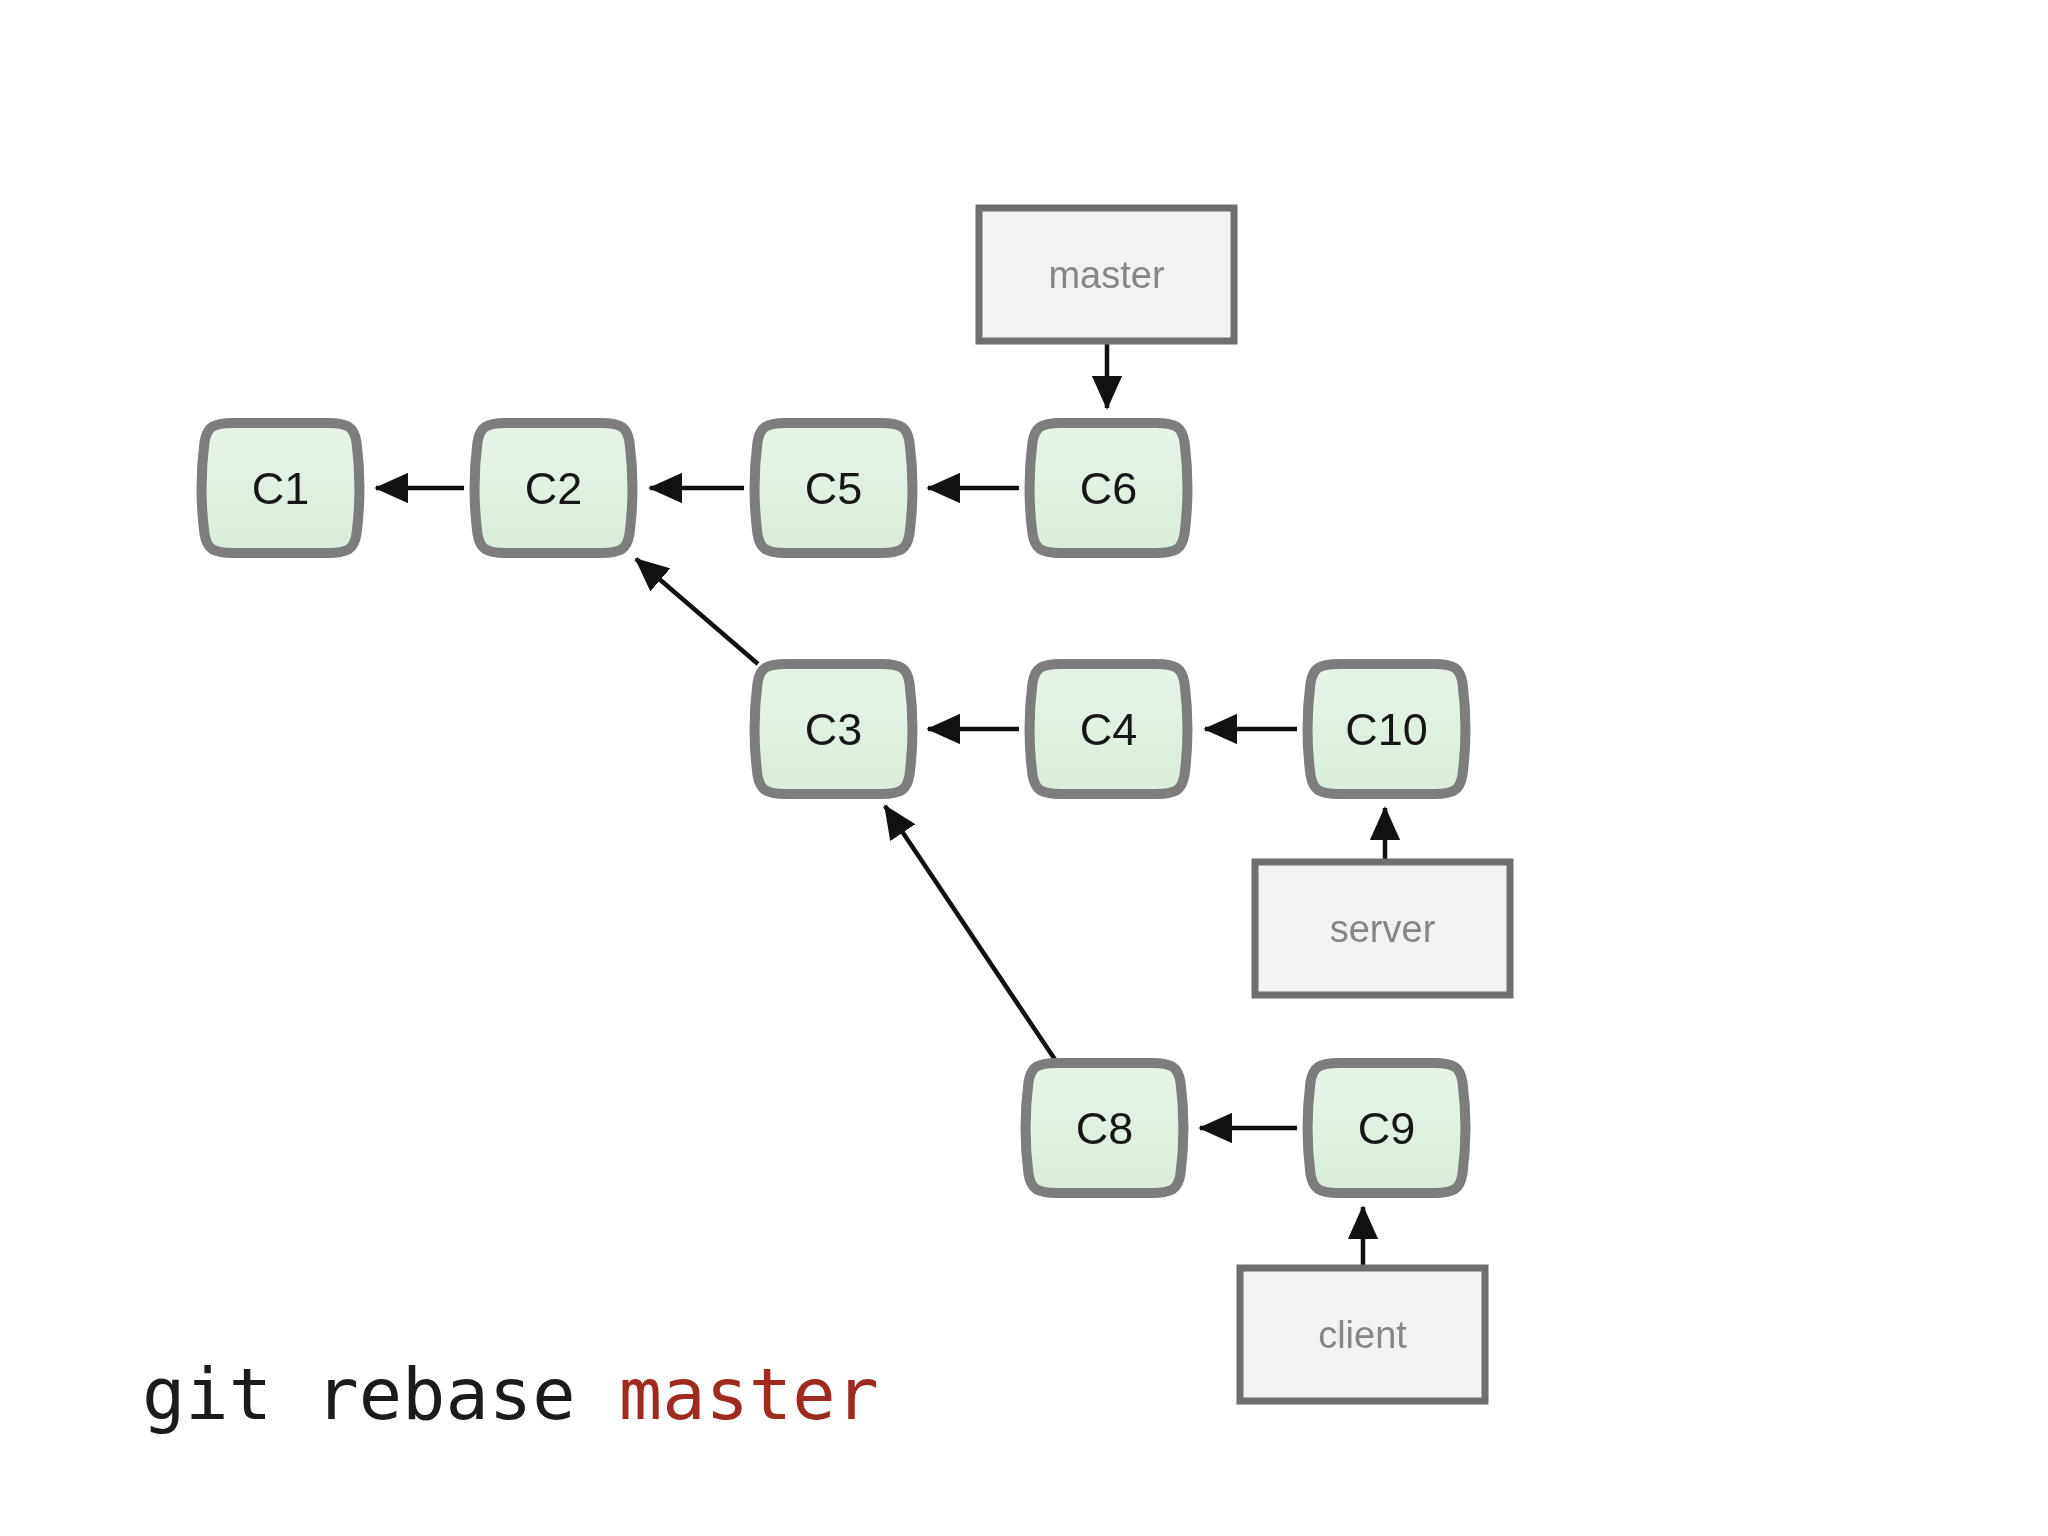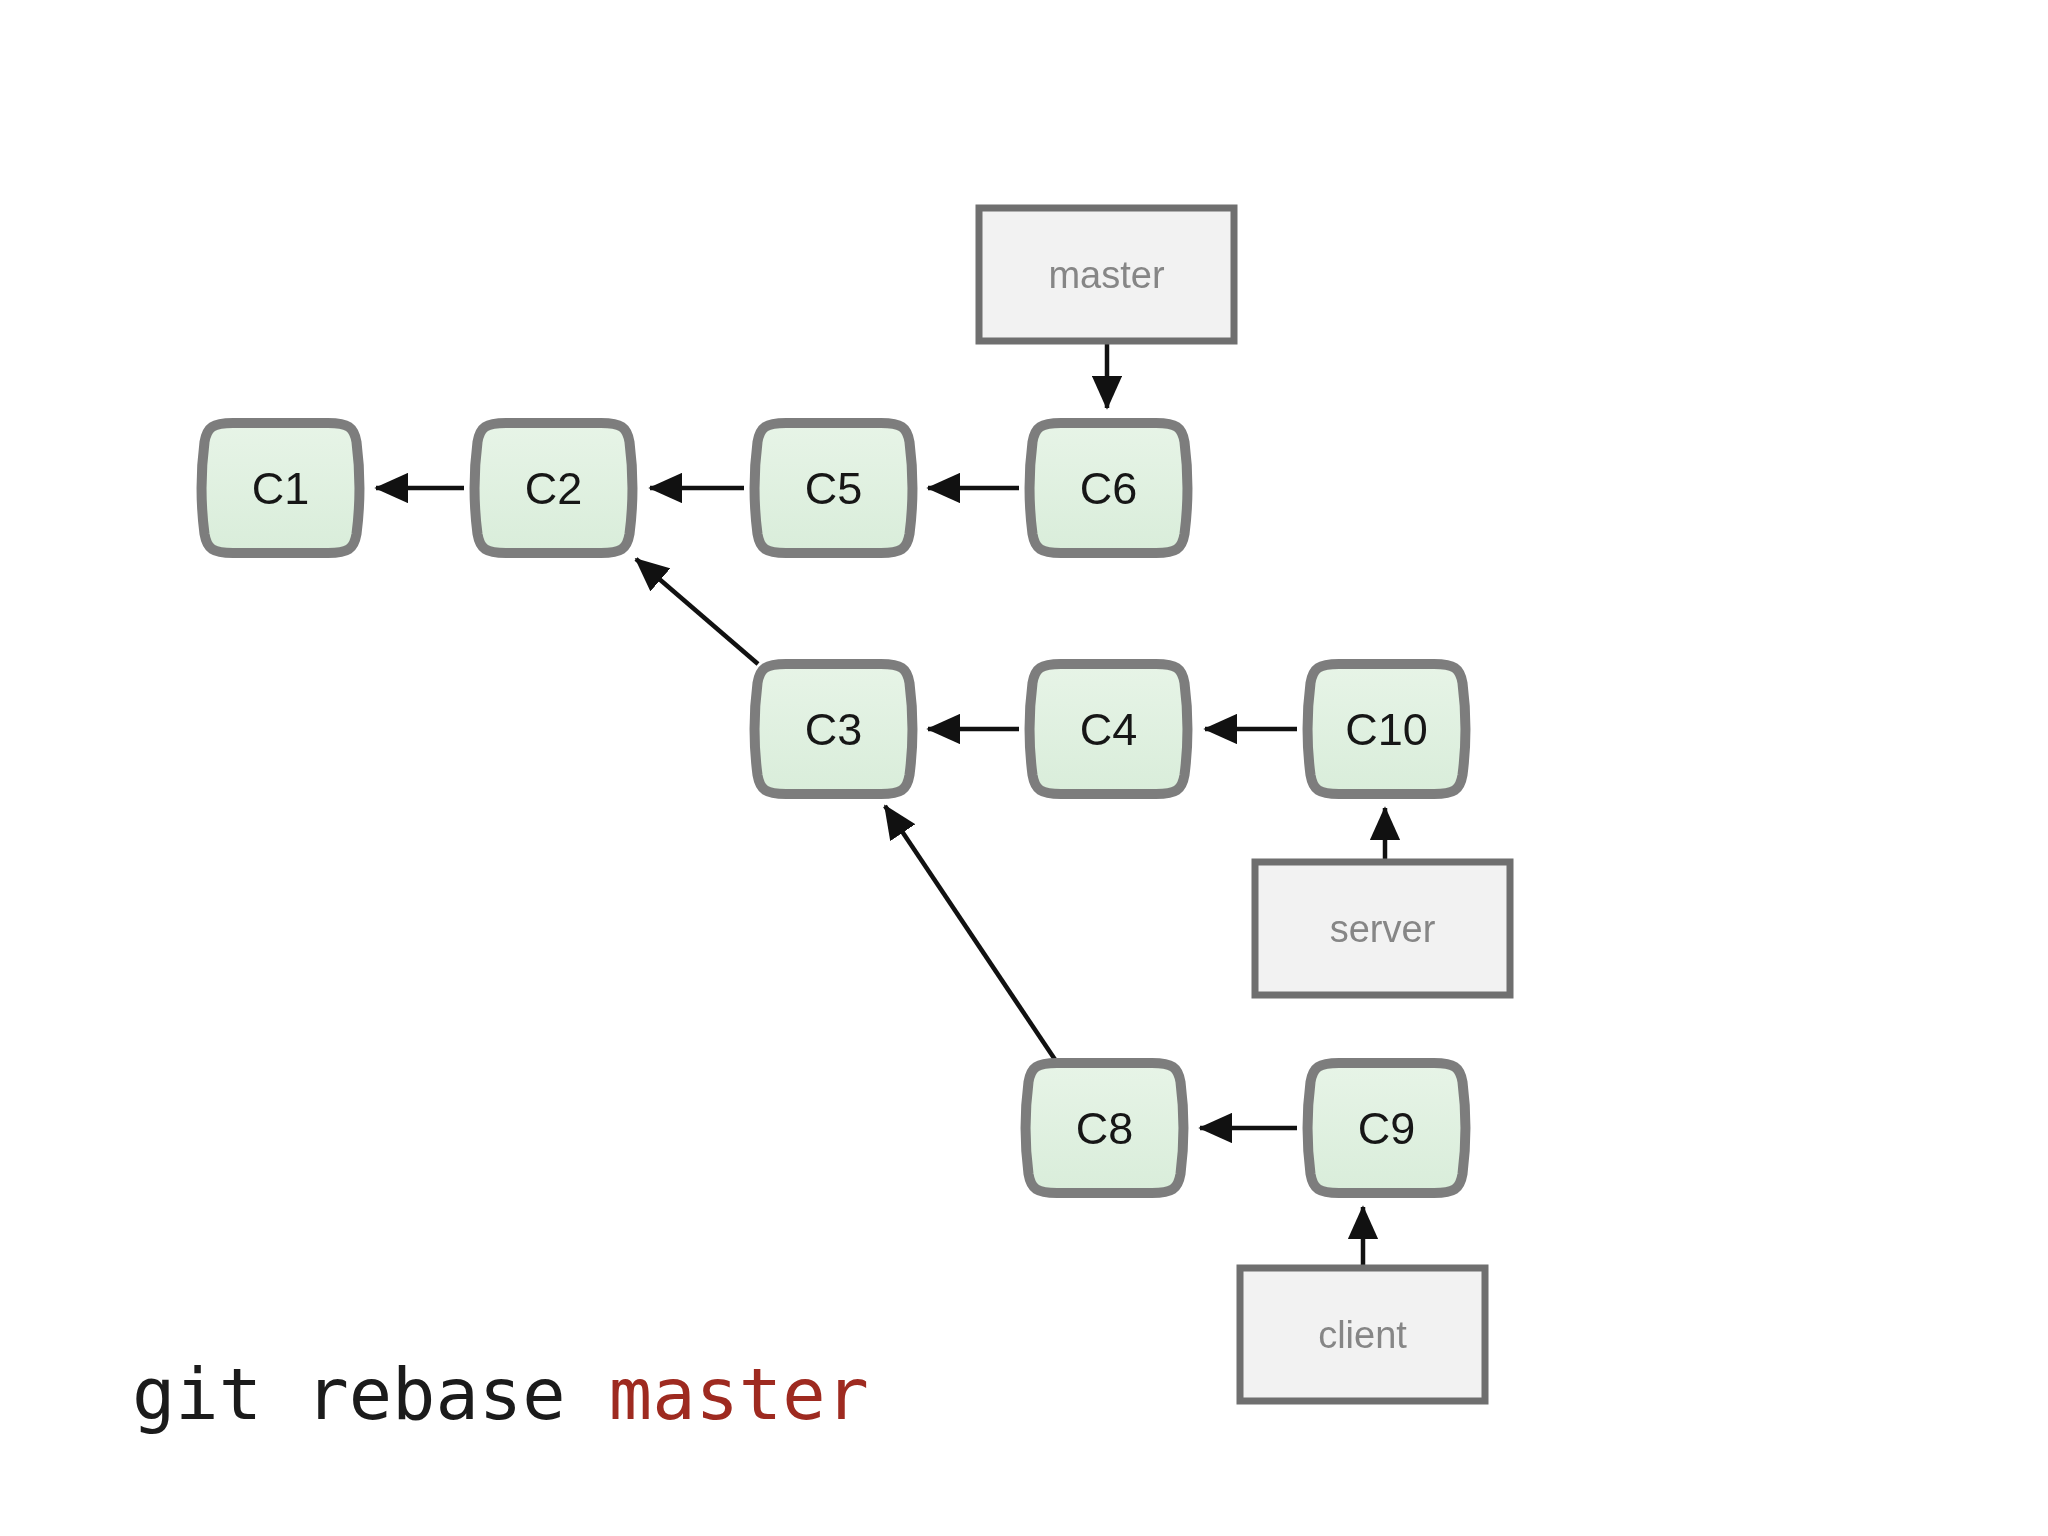--- a/index.html
+++ b/index.html
@@ -48,21 +48,21 @@
     stroke-width: 7;
   }
   .branch-label {
     font-family: "Liberation Sans", sans-serif;
     font-size: 38px;
     fill: var(--branch-text, #868686);
     text-anchor: middle;
   }
   .command {
     position: absolute;
-    left: 132px;
+    left: 142px;
     top: 1352px;
     font-family: "DejaVu Sans Mono", "Liberation Mono", monospace;
     font-size: 72px;
     line-height: 84px;
     white-space: pre;
     color: var(--command-text, #1b1b1b);
   }
   .command .hl {
     color: var(--command-highlight, #9e2a20);
   }

